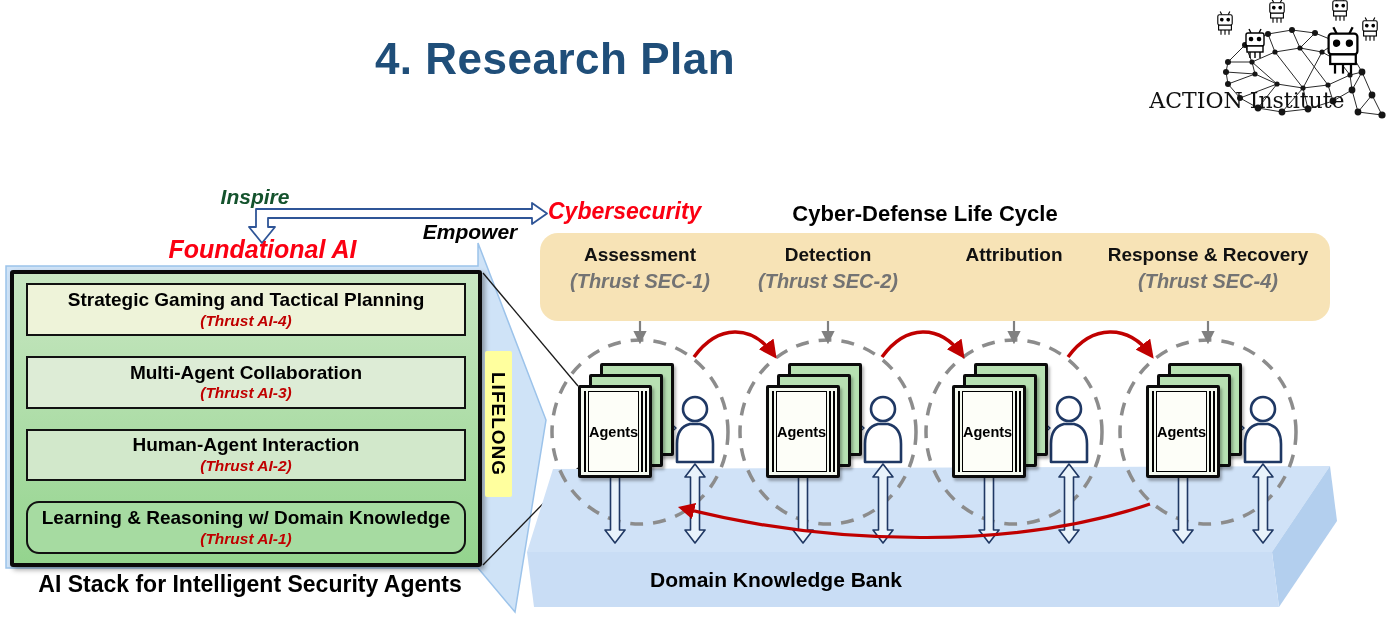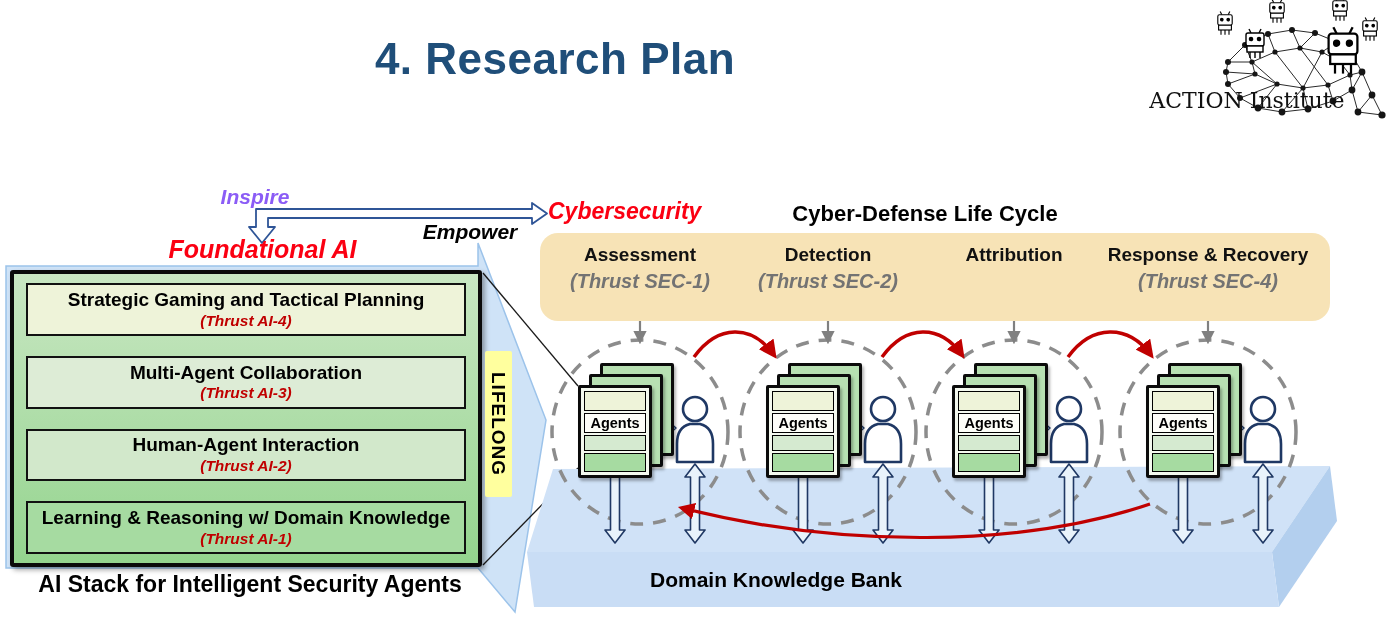--- a/index.html
+++ b/index.html
@@ -11,21 +11,21 @@
   
   .slide-title{
     left:270px;top:34px;width:570px;text-align:center;
     font-size:44px;font-weight:bold;color:#1F4E79;letter-spacing:.5px;
   }
   .logo-text{
     left:1133px;top:88px;width:228px;text-align:center;
     font-family:"DejaVu Serif","Liberation Serif",serif;font-size:22px;color:#111;
   }
   
-  .inspire{left:200px;top:185px;width:110px;text-align:center;font-style:italic;font-weight:600;font-size:21px;color:#8b5cf6;}
+  .inspire{left:200px;top:185px;width:110px;text-align:center;font-style:italic;font-weight:600;font-size:21px;color:#14532d;}
   .empower{left:400px;top:220px;width:140px;text-align:center;font-style:italic;font-weight:600;font-size:21px;color:#000;}
   .foundational{left:140px;top:235px;width:245px;text-align:center;font-style:italic;font-weight:bold;font-size:25px;color:#FB0012;}
   .cybersec{left:548px;top:198px;width:170px;text-align:left;font-style:italic;font-weight:bold;font-size:23px;color:#FB0012;}
   .lifecycle-title{left:700px;top:201px;width:450px;text-align:center;font-weight:bold;font-size:22px;color:#000;}
   
   .band-box{left:540px;top:233px;width:790px;height:88px;background:#F7E3B6;border-radius:18px;}
   .phase{top:243px;transform:translateX(-50%);text-align:center;width:230px;}
   .phase .pname{font-weight:bold;font-size:19px;color:#111;line-height:1.25;}
   .phase .pthrust{font-weight:bold;font-style:italic;font-size:20px;color:#737373;line-height:1.4;}
   
@@ -36,38 +36,38 @@
     box-shadow:3px 3px 5px rgba(0,0,0,.35);
     display:flex;flex-direction:column;gap:20px;padding:9px 12px;
   }
   .srow{
     flex:1;box-sizing:border-box;border:2px solid #111;
     display:flex;flex-direction:column;justify-content:center;text-align:center;
   }
   .srow .rtitle{font-weight:bold;font-size:19px;color:#000;line-height:1.15;}
   .srow .rthrust{font-weight:bold;font-style:italic;font-size:15.5px;color:#C00000;line-height:1.25;}
   .srow0{background:#EEF3D9;} .srow1{background:#DDECD6;}
-  .srow2{background:#D2E8CB;} .srow3{background:#A6DBA1;}
+  .srow2{background:#D2E8CB;} .srow3{background:#A6DBA1;border-radius:13px;}
   .lifelong{
     left:485px;top:351px;height:142px;line-height:27px;
     writing-mode:vertical-rl;text-align:center;
     font-weight:bold;font-size:19px;letter-spacing:1px;color:#000;
     background:#FFFF9E;border-radius:2px;padding:2px 0;
   }
   .stack-caption{left:5px;top:571px;width:490px;text-align:center;font-weight:bold;font-size:23px;color:#000;}
   
   .bank-label{left:650px;top:568px;width:500px;text-align:left;font-weight:bold;font-size:21px;color:#000;}
   
   .cardstack{top:363px;width:98px;height:118px;}
   .card{position:absolute;width:74px;height:93px;box-sizing:border-box;border:3px solid #0b0b0b;border-radius:2px;background:#b7e0b2;box-shadow:2px 3px 3px rgba(0,0,0,.3);}
   .card.b2{left:22px;top:0;}
   .card.b1{left:11px;top:11px;}
   .card.front{
     left:0;top:22px;background:#f4f9ef;
-    display:flex;flex-direction:column;gap:2px;padding:3px;
+    display:flex;flex-direction:row;gap:2px;padding:3px;
   }
   .cband{box-sizing:border-box;border:1.5px solid #000;}
   .cb1{flex:1.05;background:#EEF3D9;}
   .cb2{flex:1.05;background:#FDFEF8;display:flex;align-items:center;justify-content:center;font-weight:bold;font-size:14.5px;color:#000;}
   .cb3{flex:.85;background:#D5EAD0;}
   .cb4{flex:1.0;background:#A6DBA1;}
 </style>
 </head>
 <body>
 

